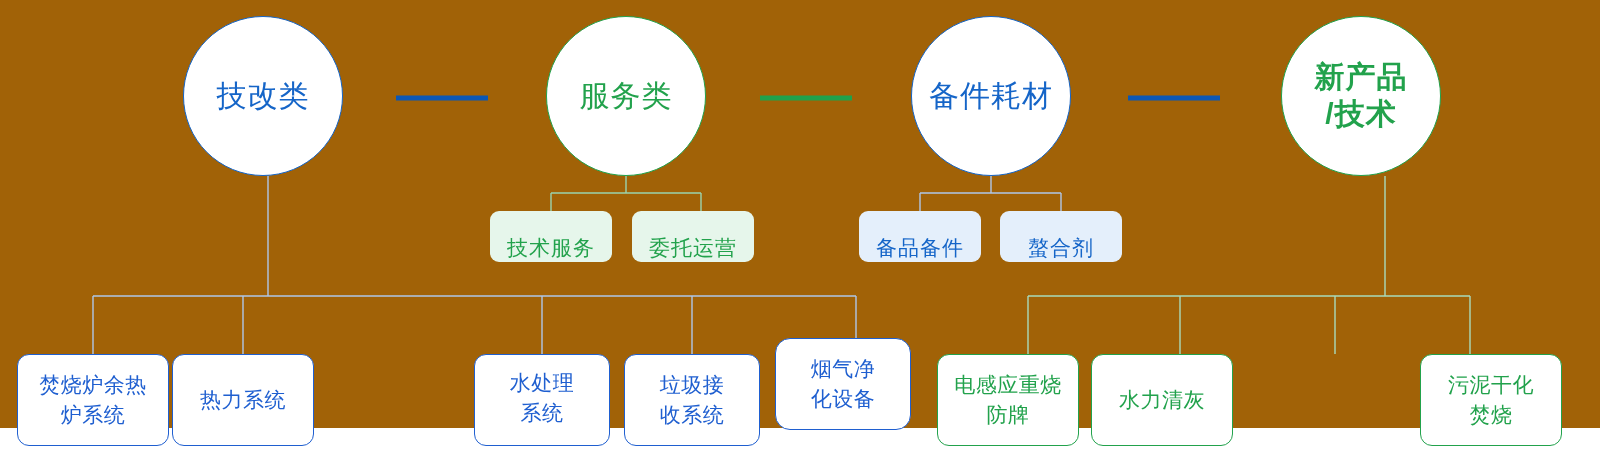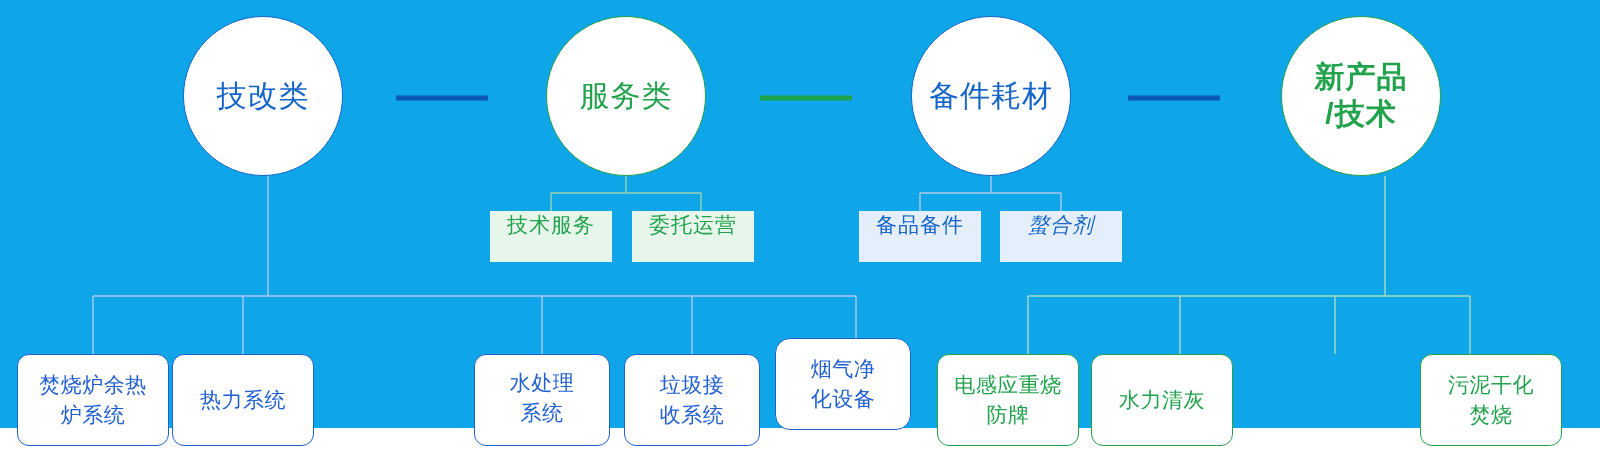--- a/index.html
+++ b/index.html
@@ -10,21 +10,21 @@
   body {
     width: 1600px;
     height: 469px;
     font-family: "Liberation Sans", "DejaVu Sans", sans-serif;
     overflow: hidden;
   }
   #diagram {
     position: relative;
     width: 1600px;
     height: 428px;
-    background: #0ea5e9;
+    background: #a16207;
   }
   #wires {
     position: absolute;
     left: 0;
     top: 0;
     width: 1600px;
     height: 469px;
     pointer-events: none;
   }
 
@@ -51,24 +51,24 @@
   }
   .circle-blue .clabel { color: #1565C8; }
   .circle-green {
     border: 1.6px solid #22A24C;
   }
   .circle-green .clabel { color: #22A24C; }
 
   
   .pill {
     position: absolute;
-    border-radius: 0;
+    border-radius: 9px;
     box-sizing: border-box;
     display: flex;
-    align-items: flex-start;
+    align-items: flex-end;
     justify-content: center;
     font-size: 21px;
     letter-spacing: 1px;
     z-index: 3;
   }
   .pill-green {
     background: #E6F6EB;
     color: #22A24C;
   }
   .pill-blue {
@@ -168,21 +168,21 @@
   </div>
 
   <div class="pill pill-green" style="left:632px; top:211px; width:122px; height:51px;">
     <span>委托运营</span>
   </div>
 
   <div class="pill pill-blue" style="left:859px; top:211px; width:122px; height:51px;">
     <span>备品备件</span>
   </div>
 
-  <div class="pill pill-blue" style="left:1000px; top:211px; width:122px; height:51px;font-style:italic;">
+  <div class="pill pill-blue" style="left:1000px; top:211px; width:122px; height:51px;">
     <span>螯合剂</span>
   </div>
 
   <div class="box box-blue" style="left:17px; top:354px; width:152px; height:92px;">
     <span>焚烧炉余热
 炉系统</span>
   </div>
 
   <div class="box box-blue" style="left:172px; top:354px; width:142px; height:92px;">
     <span>热力系统</span>

